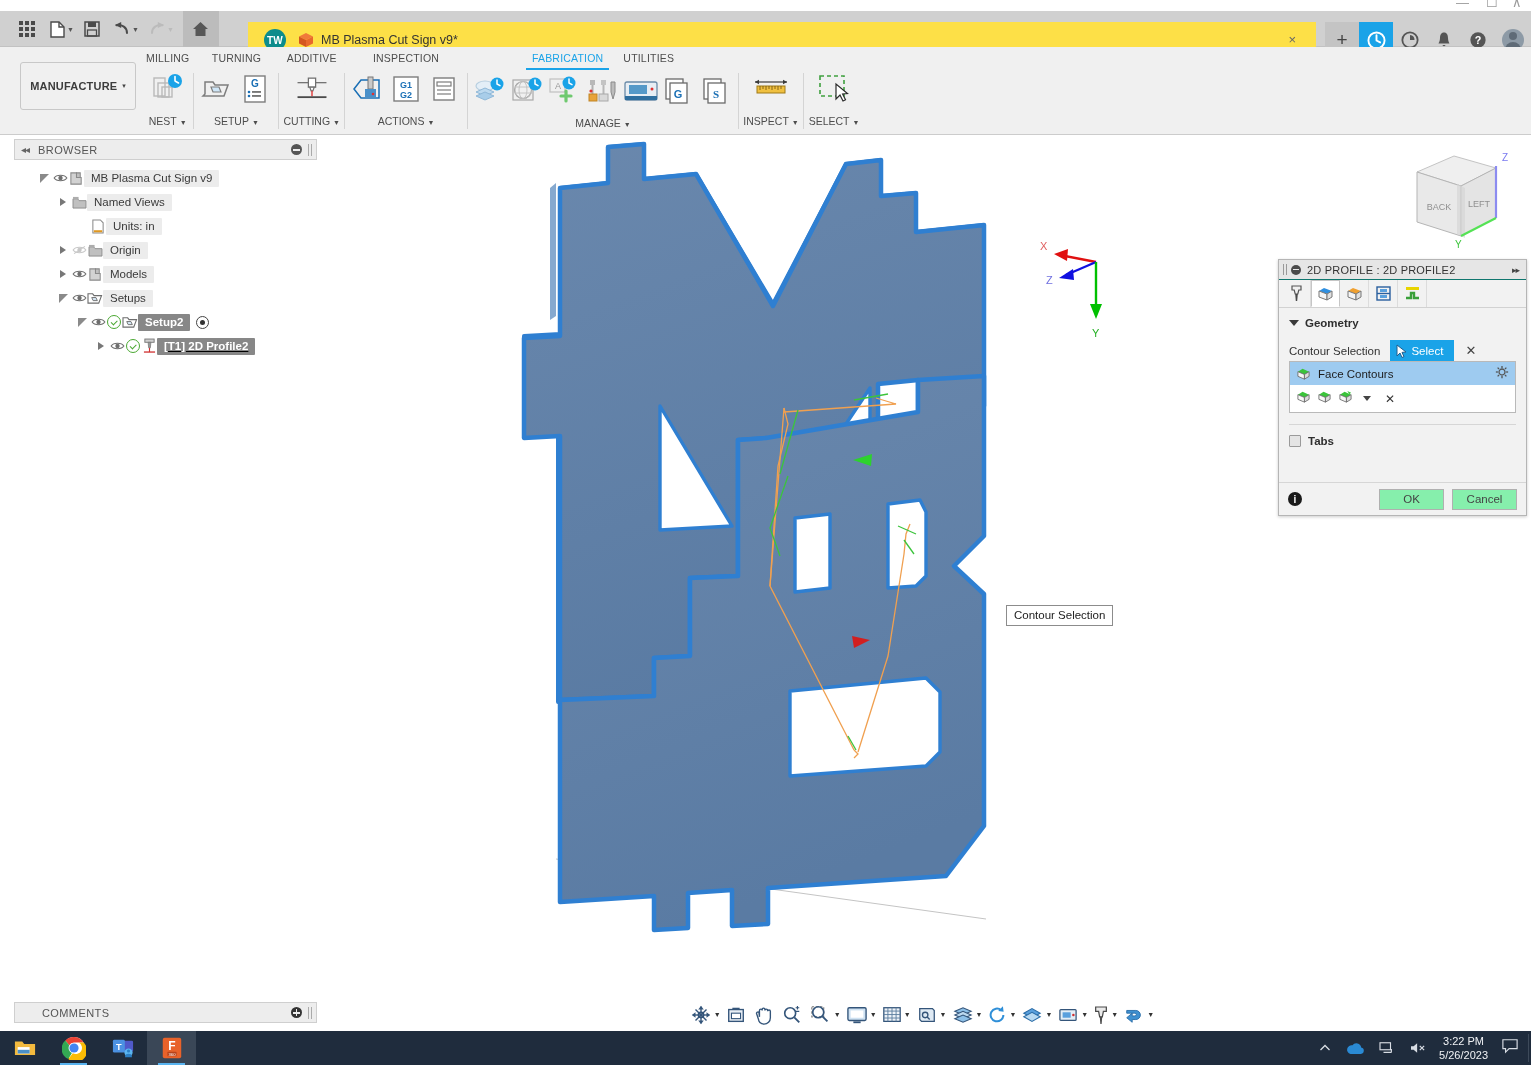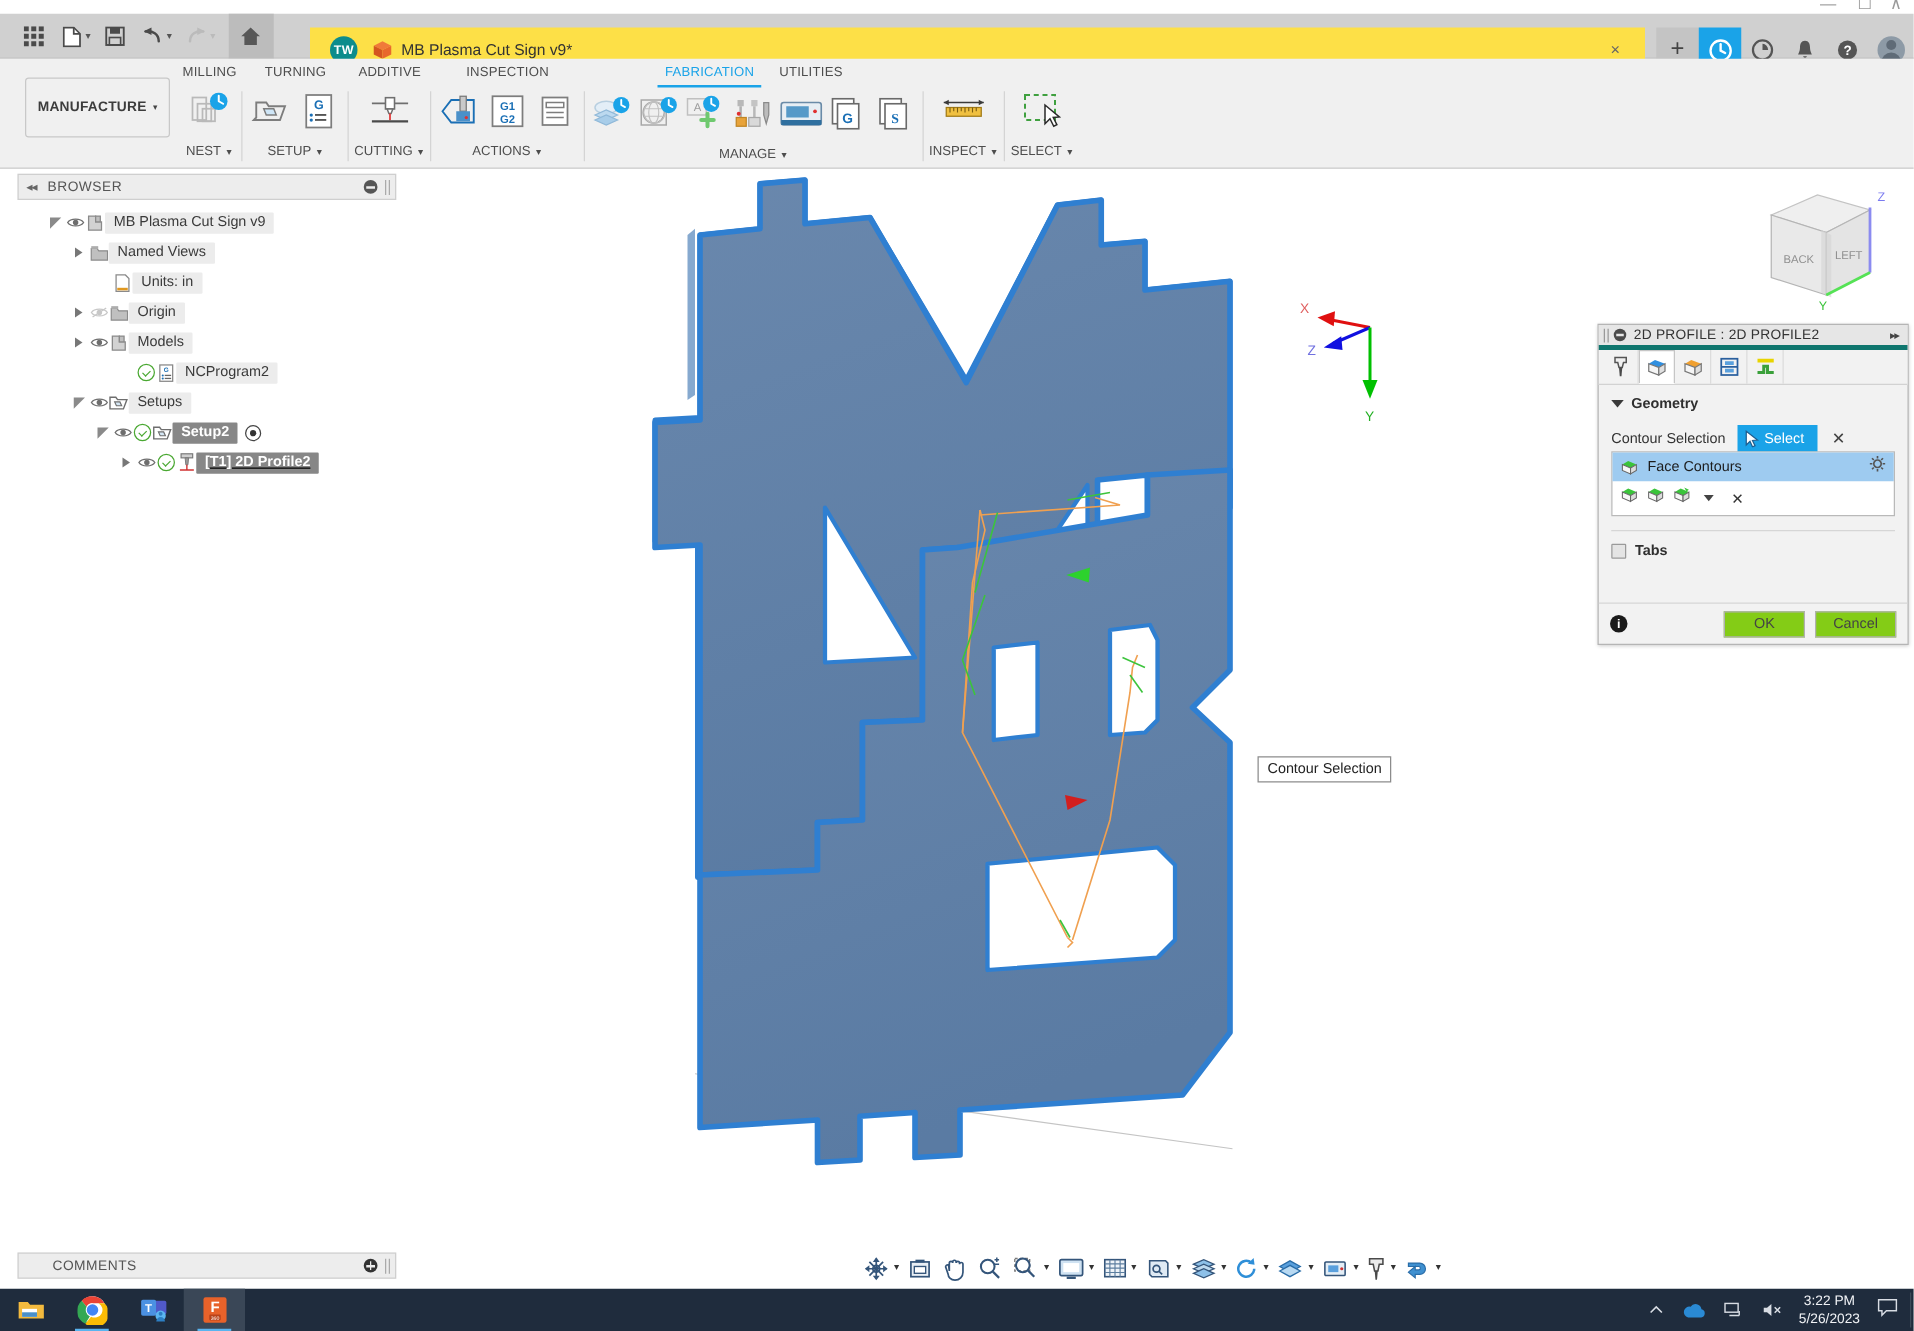--- a/index.html
+++ b/index.html
@@ -138,21 +138,21 @@
     background: #ffffff; border: 1px solid #8c8c8c;
     font-size: 11.5px; color: #222; padding: 3px 7px 4px 7px;
   }
 
   
   .dlg {
     position: absolute; left: 1278px; top: 259px; width: 249px; height: 257px;
     background: #f2f2f2; border: 1px solid #b5b5b5;
     box-shadow: 0 1px 3px rgba(0,0,0,.2);
   }
-  .dlg-hdr { height: 20px; background: #e6e6e6; display: flex; align-items: center; border-bottom: 4px solid #0f766e; }
+  .dlg-hdr { height: 20px; background: #e6e6e6; display: flex; align-items: center; border-bottom: 1px solid #0f766e; }
   .dlg-grip { width: 4px; height: 11px; margin-left: 4px; border-left: 1px solid #999; border-right: 1px solid #999; }
   .dlg-min { width: 10px; height: 10px; border-radius: 50%; background: #4a4a4a; margin-left: 4px; position: relative; cursor: pointer; }
   .dlg-min:after { content:""; position:absolute; left:2px; top:4.2px; width:6px; height:1.4px; background:#e6e6e6; }
   .dlg-title { font-size: 11px; color: #333; margin-left: 6px; letter-spacing: .2px; }
   .dlg-expand { margin-left: auto; margin-right: 7px; font-size: 9px; color: #444; cursor: pointer; letter-spacing: -1px; }
   .dlg-tabs { height: 28px; display: flex; align-items: stretch; background: #f2f2f2; border-bottom: 1px solid #d2d2d2; padding-left: 3px; }
   .dtab { width: 29px; display: flex; align-items: center; justify-content: center; cursor: pointer;
           border-right: 1px solid #dcdcdc; }
   .dtab.active { background: #ffffff; border: 1px solid #c6c6c6; border-bottom-color: #ffffff; }
   .dlg-body { padding: 9px 10px 0 10px; }
@@ -175,21 +175,21 @@
       border-top: 5px solid #444; margin-left: 4px; cursor: pointer; }
   .tools-x { margin-left: 8px; font-size: 12px; color: #333; cursor: pointer; }
   .dlg-rule { margin: 11px 0 0 0; border-top: 1px solid #d6d6d6; }
   .tabs-row { display: flex; align-items: center; margin-top: 10px; }
   .cbox { width: 12px; height: 12px; border: 1px solid #9a9a9a; background: #e4e4e4; border-radius: 1px; cursor: pointer; }
   .tabs-lbl { font-size: 11.5px; color: #2f2f2f; font-weight: bold; margin-left: 7px; }
   .dlg-foot { position: absolute; left: 0; bottom: 0; width: 100%; height: 33px;
       border-top: 1px solid #d6d6d6; display: flex; align-items: center; }
   .info-i { width: 14px; height: 14px; border-radius: 50%; background: #1a1a1a; color: #fff;
       font-size: 10px; font-weight: bold; display:flex; align-items:center; justify-content:center; margin-left: 9px; cursor: pointer; }
-  .dbtn { width: 65px; height: 21px; border: 1px solid #b0b0b0; background: #84cc16;
+  .dbtn { width: 65px; height: 21px; border: 1px solid #b0b0b0; background: #86efac;
       font-size: 11.5px; color: #444; display: flex; align-items: center; justify-content: center; cursor: pointer; }
   .ok-btn { margin-left: auto; }
   .cancel-btn { margin-left: 8px; margin-right: 9px; }
 
   
   .navbar {
     position: absolute; left: 318px; top: 998px; width: 1213px; height: 33px;
     background: #ffffff; display: flex; align-items: center; justify-content: center;
   }
   .nav-item { display: flex; align-items: center; height: 30px; cursor: pointer; }
@@ -621,37 +621,20 @@
           </svg>
         </span>
         <span class="tw">
           <svg width="15" height="15" viewBox="0 0 16 16">
             <path d="M2 2 h6 v5 h5 v7 h-11 z" fill="#d2d2d2" stroke="#8a8a8a" stroke-width="1.1"></path>
             <path d="M8 2 l4 0 l0 5 l-4 0 z" fill="#bfbfbf" stroke="#8a8a8a" stroke-width="1.1"></path>
           </svg>
         </span>
         <span class="tlabel">Models</span>
       </div>
-      <div class="trow" style="padding-left: 79px;">
-        <span class="tw"></span>
-        <span class="tw">
-          <span class="check"></span>
-        </span>
-        <span class="tw">
-          <svg width="14" height="15" viewBox="0 0 15 16">
-            <rect x="2" y="1" width="11" height="14" fill="#fff" stroke="#8a8a8a" stroke-width="1.1"></rect>
-            <text x="7.5" y="7" font-size="5.5" font-weight="bold" fill="#1a6fb5" text-anchor="middle" font-family="Liberation Sans, sans-serif">G</text>
-            <circle cx="4.5" cy="10" r=".9" fill="#1a6fb5"></circle>
-            <rect x="6.2" y="9.4" width="5.5" height="1.1" fill="#666"></rect>
-            <circle cx="4.5" cy="12.6" r=".9" fill="#1a6fb5"></circle>
-            <rect x="6.2" y="12" width="5.5" height="1.1" fill="#666"></rect>
-          </svg>
-        </span>
-        <span class="tlabel">NCProgram2</span>
-      </div>
       <div class="trow" style="padding-left: 41px;">
         <span class="tw">
           <span class="arrow-open"></span>
         </span>
         <span class="tw">
           <svg class="eye" viewBox="0 0 16 11" opacity="1">
             <path d="M1 5.5 C3.5 1.5 12.5 1.5 15 5.5 C12.5 9.5 3.5 9.5 1 5.5 z" fill="none" stroke="#6e6e6e" stroke-width="1.2"></path>
             <circle cx="8" cy="5.5" r="2.4" fill="#6e6e6e"></circle>
           </svg>
         </span>

